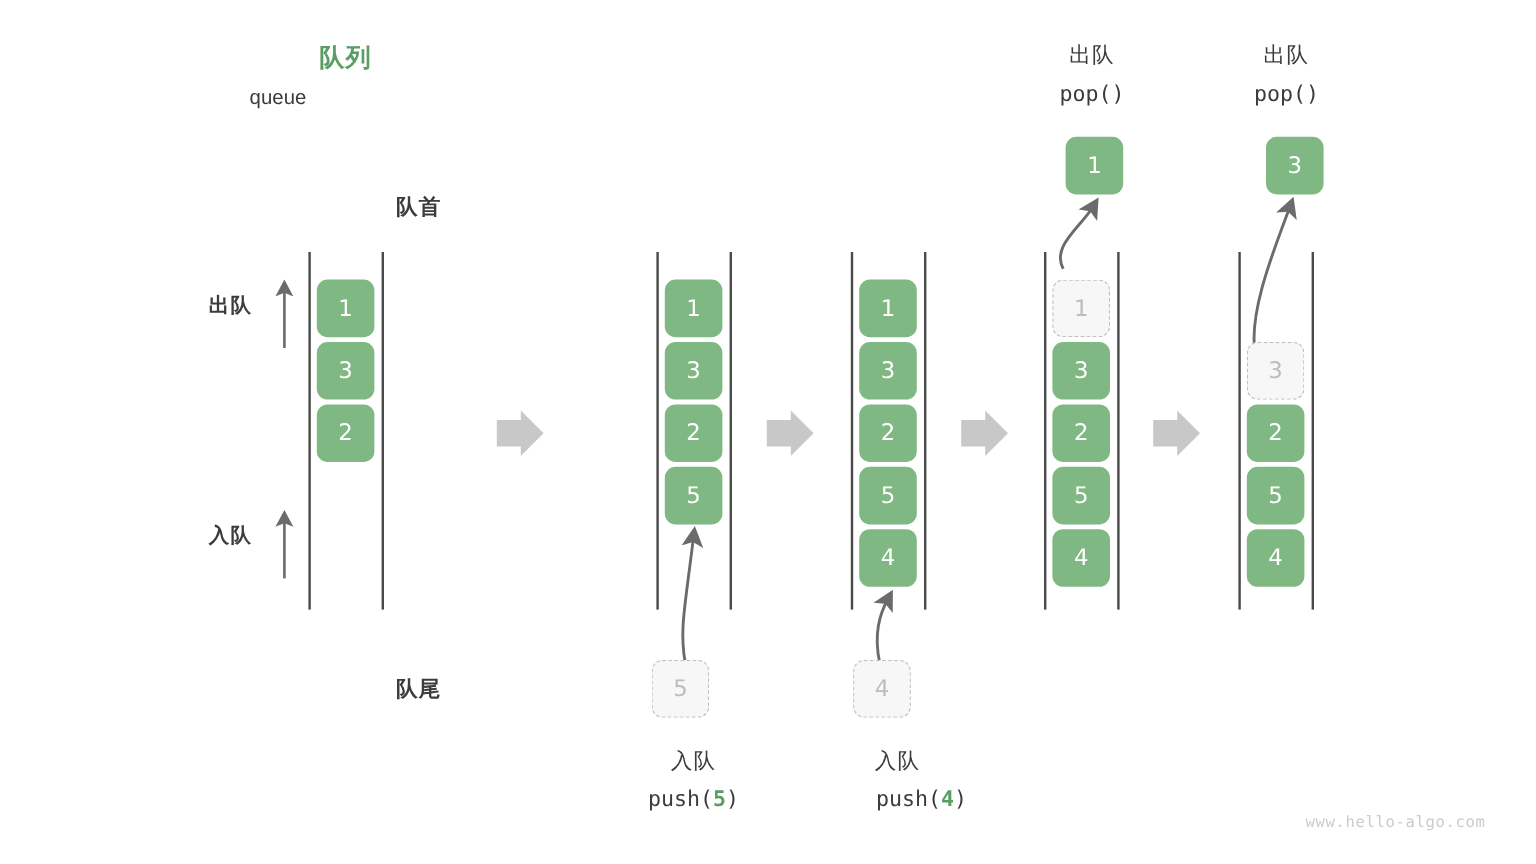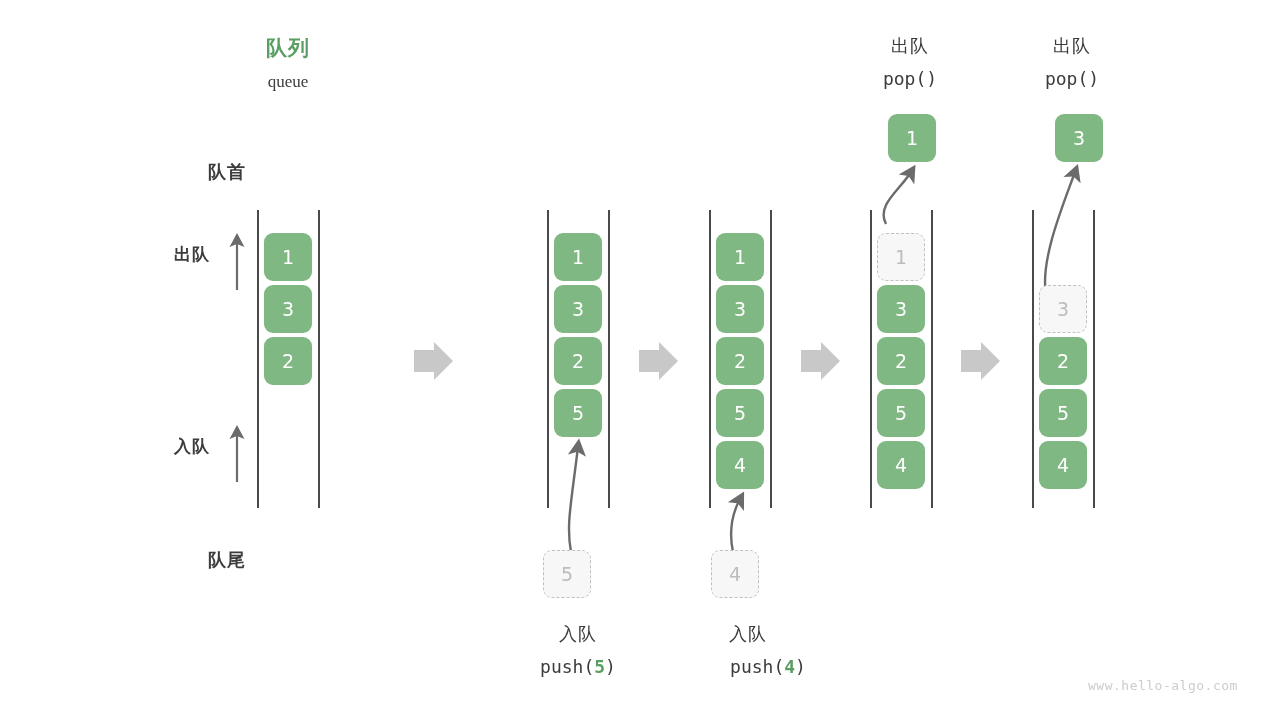--- a/index.html
+++ b/index.html
@@ -24,30 +24,30 @@
 
   
   .title-cn {
     font-size: 21px;
     font-weight: bold;
     color: #5a9e63;
     text-align: center;
     letter-spacing: 1px;
   }
   .title-en {
-    font-family: Liberation Serif, serif;
+    font-family: Liberation Sans, sans-serif;
     font-size: 17px;
     color: #3c3c3c;
-    text-align: center;
+    text-align: left;
   }
   .head-label {
     font-size: 18px;
     font-weight: bold;
     color: #3c3c3c;
-    text-align: left;
+    text-align: right;
     letter-spacing: 1px;
   }
   .side-label {
     font-size: 17px;
     font-weight: bold;
     color: #3c3c3c;
     text-align: right;
     letter-spacing: 1px;
   }
   .op-cn {
@@ -160,21 +160,21 @@
     </g>
 
     <g>
       <path d="M1026,294 C1020,260 1043,205 1055,172" fill="none" stroke="#6b6b6b" stroke-width="2.4" marker-end="url(#curveArrow)"></path>
     </g>
   </svg>
 
   <div class="abs title-cn" style="left:188px; top:34px; width:160px;">队列</div>
   <div class="abs title-en" style="left:188px; top:72px; width:160px;">queue</div>
   <div class="abs head-label" style="left:188px; top:160px; width:160px;">队首</div>
-  <div class="abs head-label" style="left:188px; top:548px; width:160px;">队尾</div>
+  <div class="abs head-label" style="left:188px; top:562px; width:160px;">队尾</div>
 
   <div class="abs side-label" style="left:82px; top:243px; width:108px;">出队</div>
   <div class="abs side-label" style="left:82px; top:435px; width:108px;">入队</div>
 
   <div class="rail" style="left:237px; top:210px; height:298px;"></div>
   <div class="rail" style="left:298px; top:210px; height:298px;"></div>
 
   <div class="cell filled abs" style="left:244px; top:233px;">1</div>
   <div class="cell filled abs" style="left:244px; top:285px;">3</div>
   <div class="cell filled abs" style="left:244px; top:337px;">2</div>

